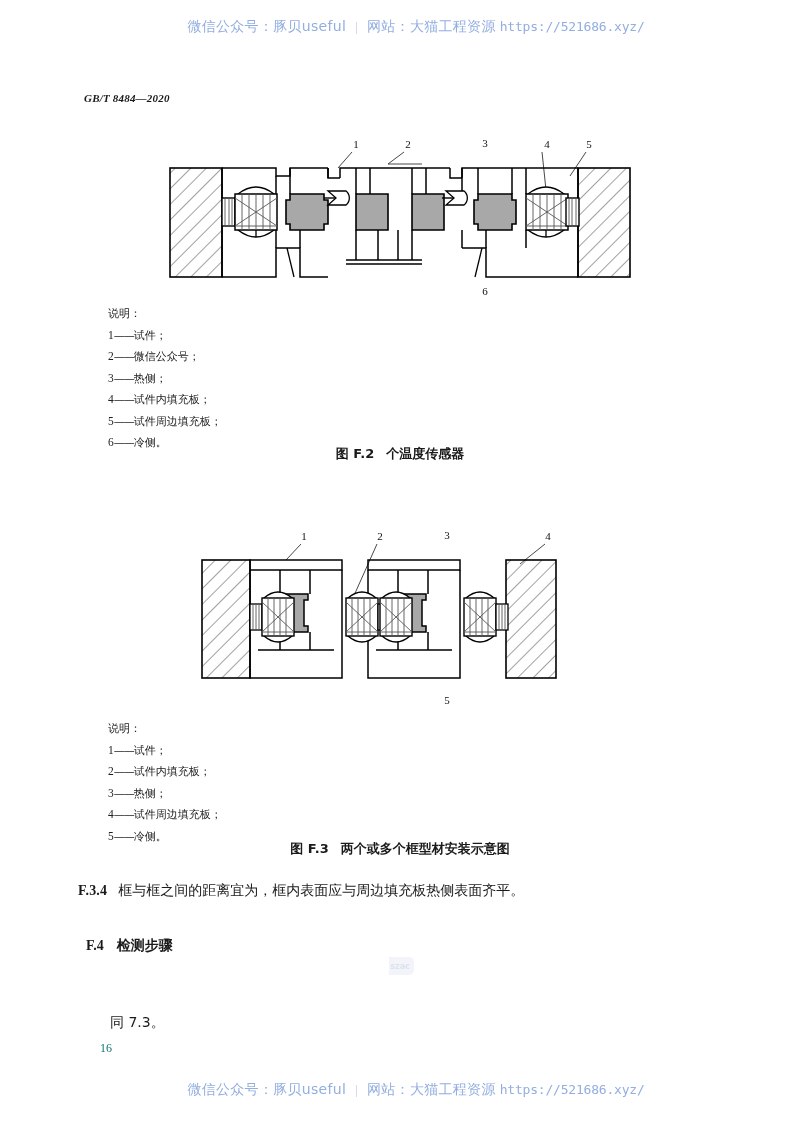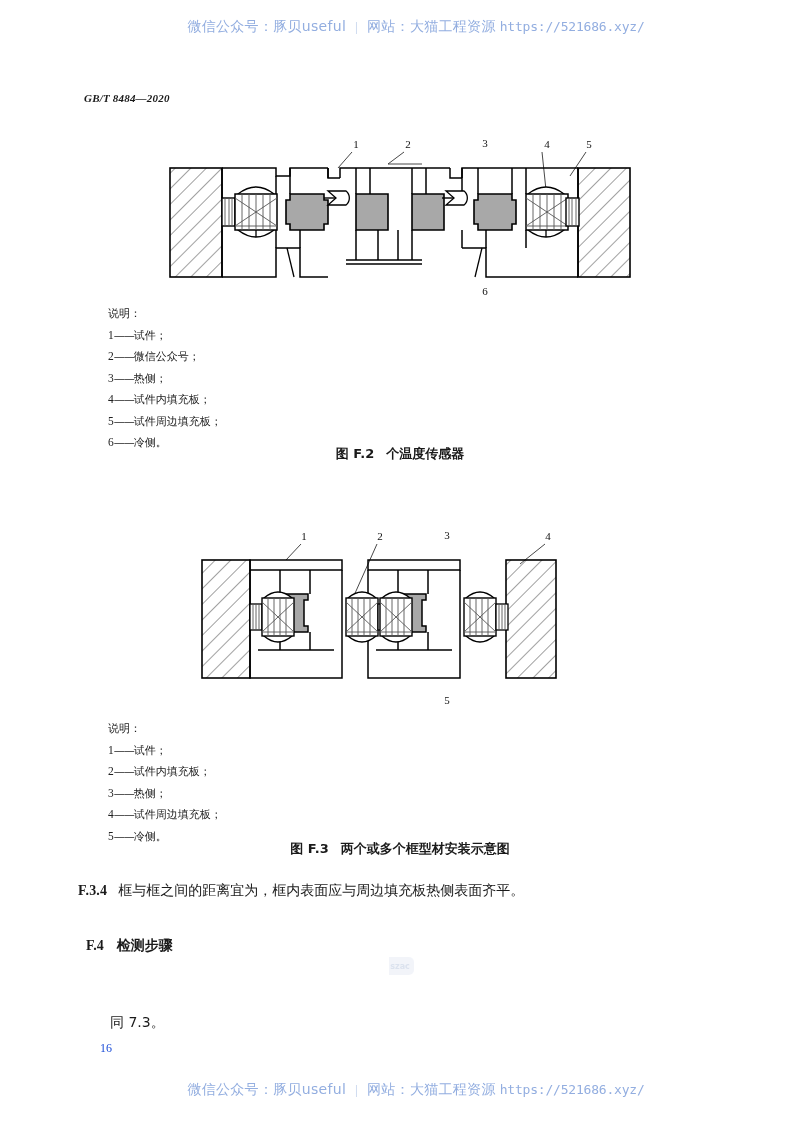--- a/index.html
+++ b/index.html
@@ -109,21 +109,21 @@
     font-family: "DejaVu Sans", sans-serif;
     font-size: 14px;
   }
 
   .page-num {
     position: absolute;
     left: 100px;
     top: 1041px;
     font-family: "Liberation Serif", serif;
     font-size: 12px;
-    color: #1d4ed8;
+    color: #0f766e;
   }
 
   
   .figure { position: absolute; }
   .figure svg { display: block; }
 
   
   .logo-wm {
     position: absolute;
     left: 386px;

